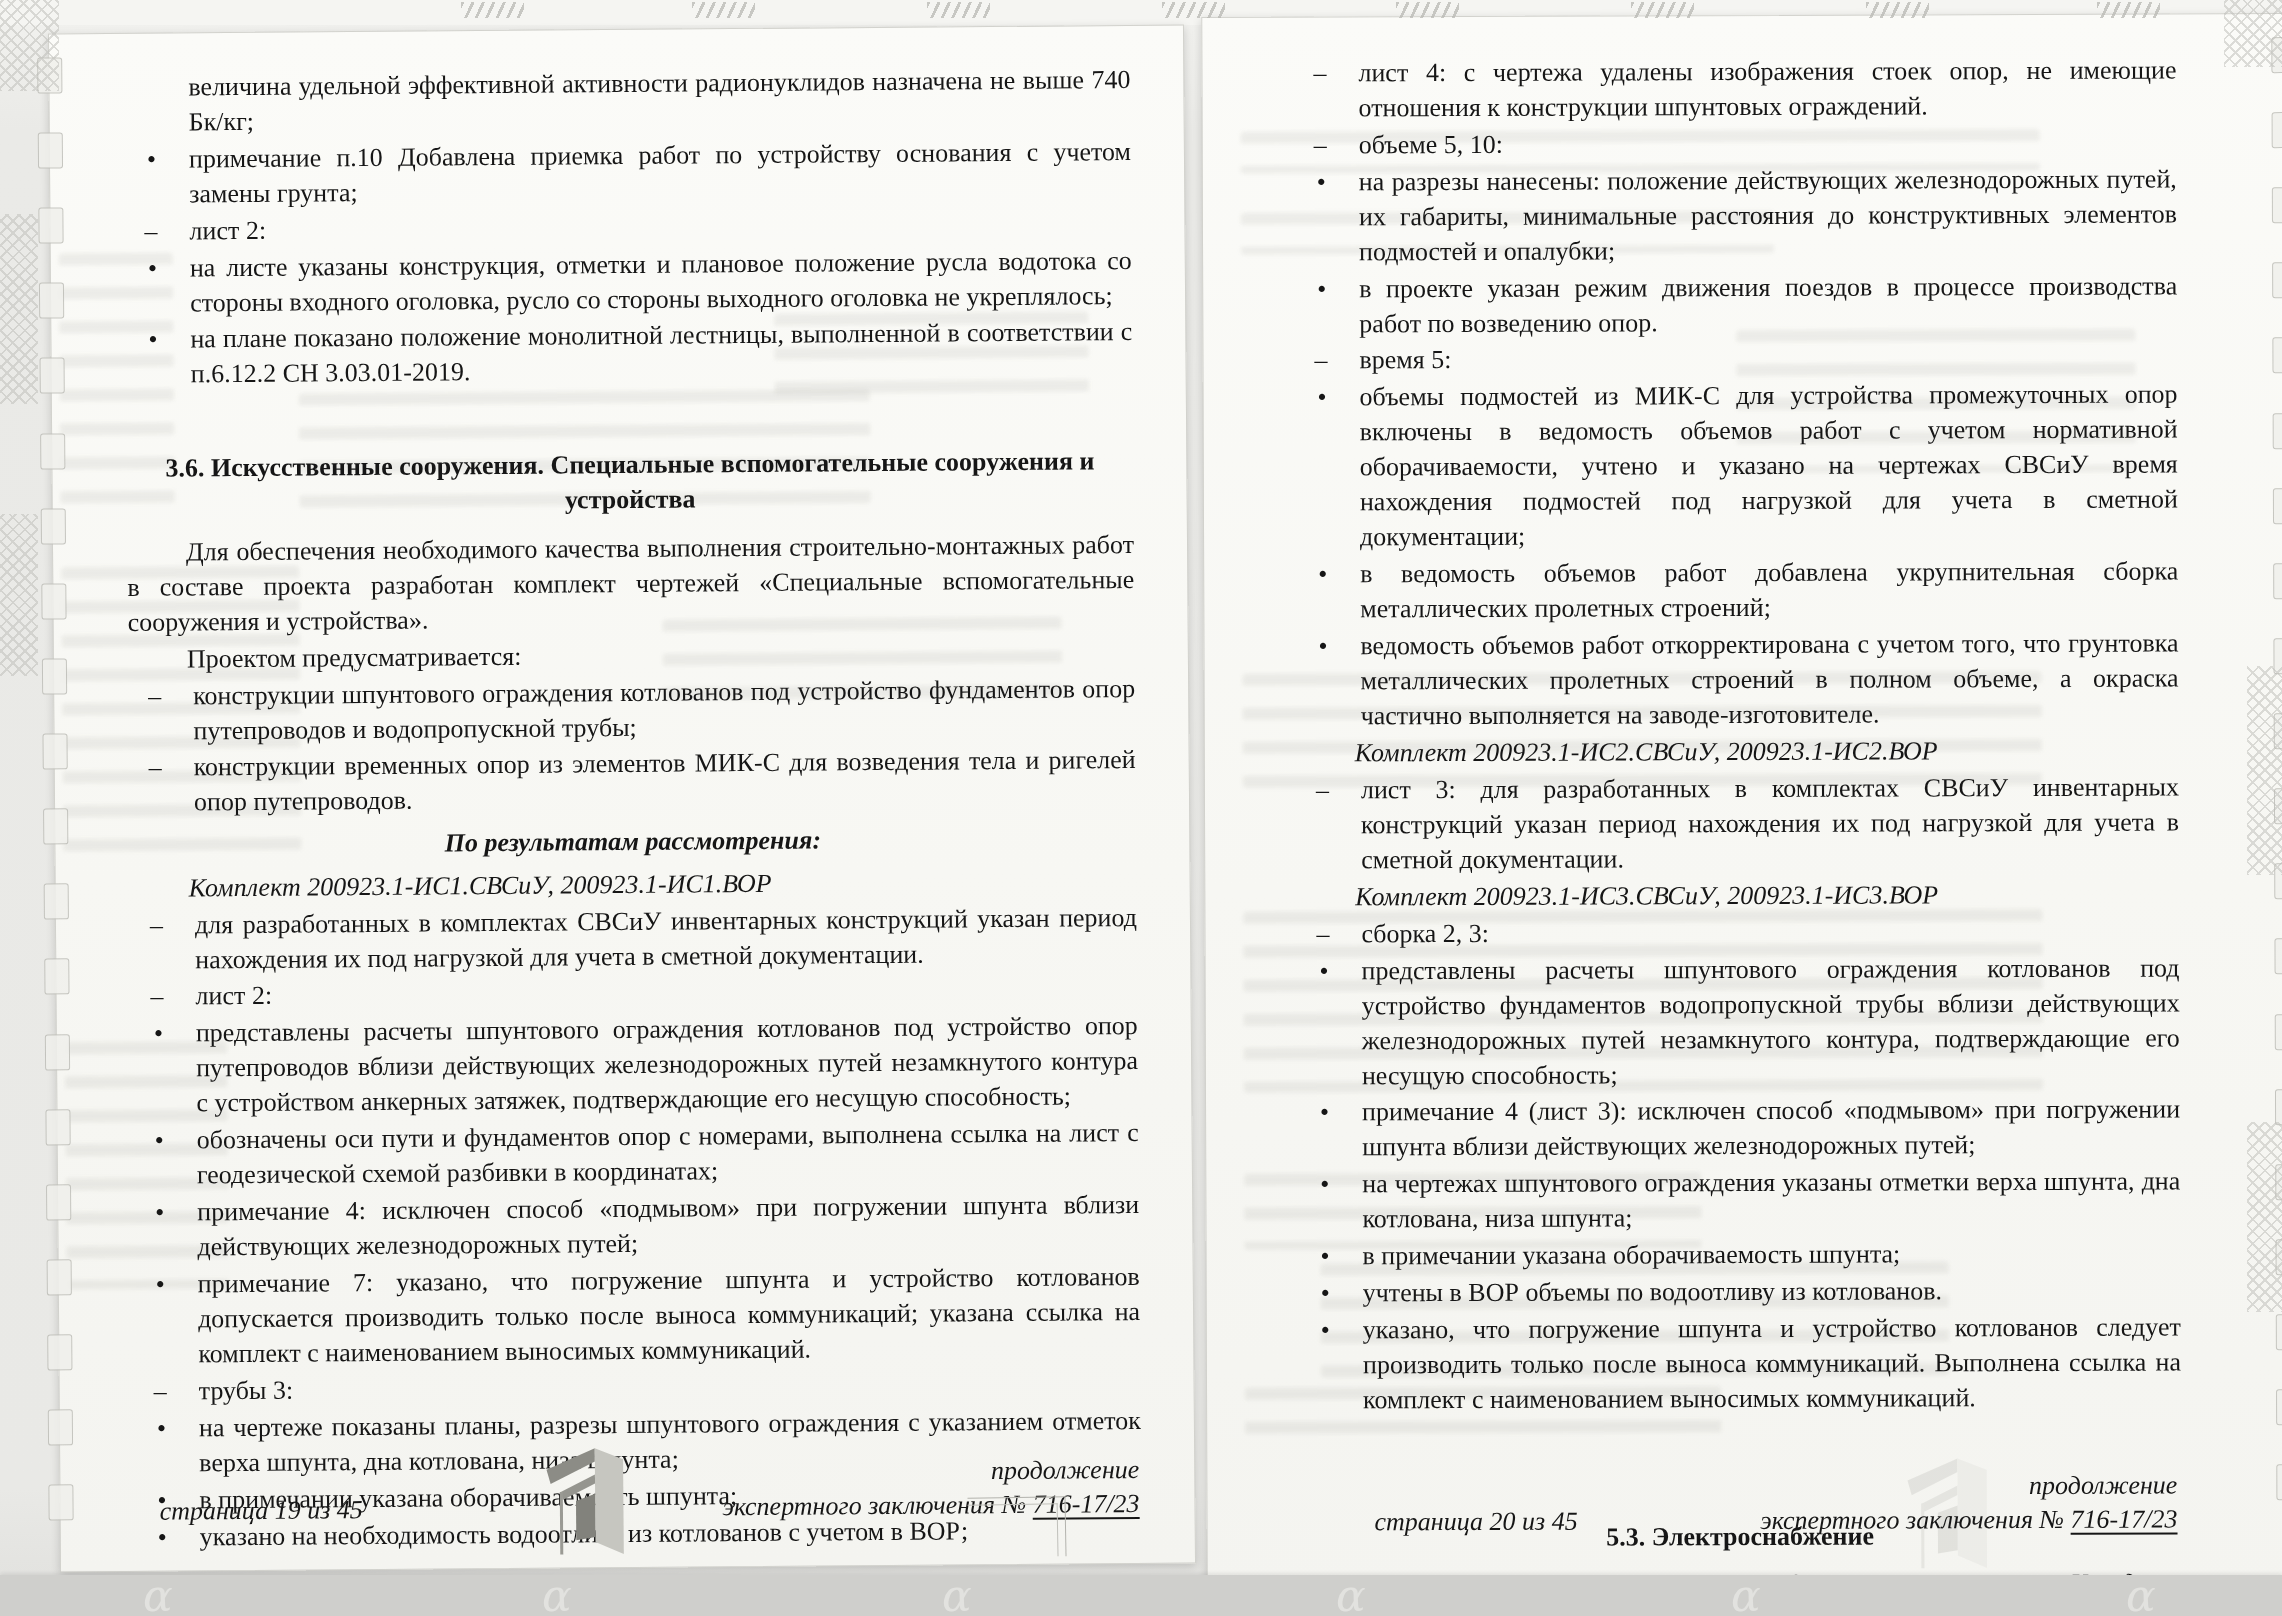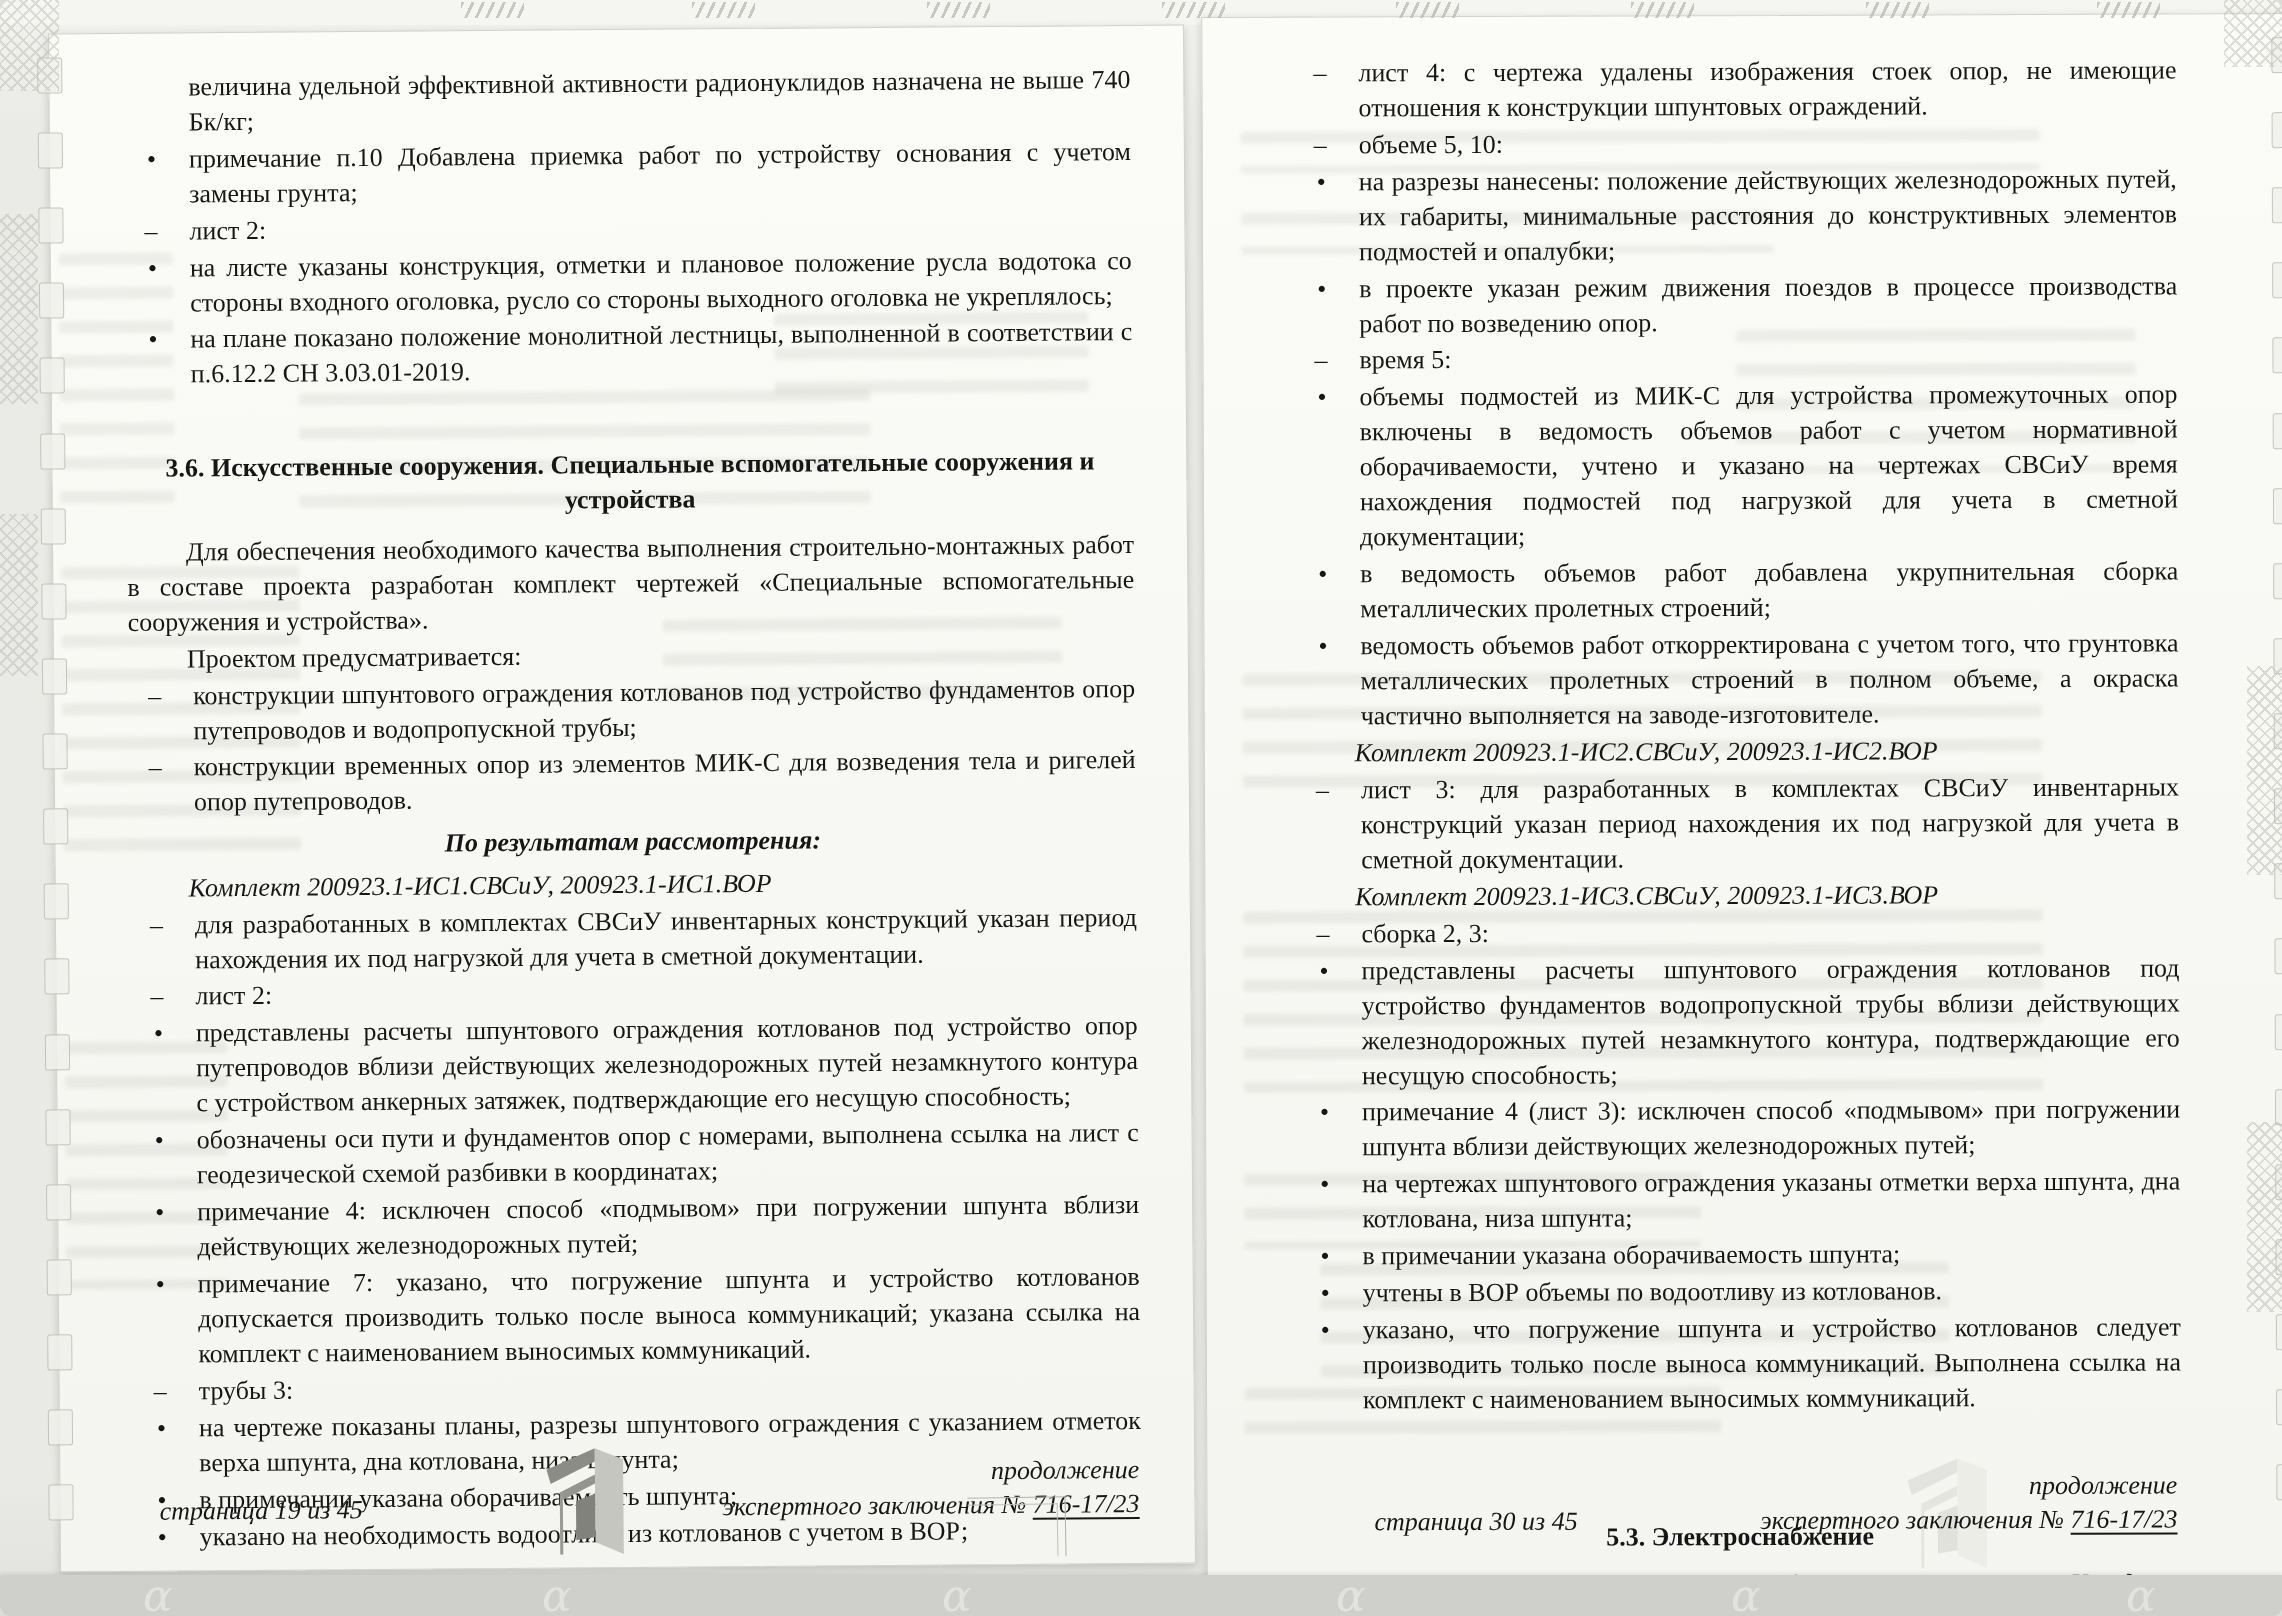--- a/index.html
+++ b/index.html
@@ -1,18 +1,18 @@
 <!DOCTYPE html>
 <html style="font-size:15px"><head>
 <meta charset="utf-8">
 <style>
   html,body{margin:0;padding:0;background:#dcdcd9;}
   .canvas{position:relative;width:2283px;height:1617px;overflow:hidden;
           background:linear-gradient(180deg,#f2f2ef 0%,#eaeae7 8%,#e9e9e6 92%,#e0e0dd 100%);
-          font-family:"Liberation Serif","DejaVu Serif",serif;color:#161616;border-radius:13px;}
+          font-family:"Liberation Serif","DejaVu Serif",serif;color:#161616;}
   .top-strip{position:absolute;top:0;left:0;right:0;height:25px;background:#f5f5f2;}
   .bottom-band{position:absolute;left:0;right:0;bottom:0;height:42px;background:#cfcfcc;
                box-shadow:0 -1.9px 3.8px rgba(0,0,0,.08);}
   .alpha{position:absolute;bottom:-3.8px;font-style:italic;color:#e2e2df;font-size:44px;
          font-family:"DejaVu Serif",serif;}
   .hatch{position:absolute;width:63px;height:16px;opacity:.75;
          background:repeating-linear-gradient(115deg,#b8b8b3 0 2.9px,transparent 2.9px 9.5px);}
   .diamond{position:absolute;opacity:.5;
          background:repeating-linear-gradient(45deg,#bdbdb8 0 1.9px,transparent 1.9px 8.6px),
                     repeating-linear-gradient(-45deg,#bdbdb8 0 1.9px,transparent 1.9px 8.6px);}
@@ -156,21 +156,21 @@
         <div class="blk pitalic"><span>Комплектная трансформаторная подстанция на станции Колодищи (200923.1-03-ЭП)</span></div>
       </div>
     <svg class="logo" viewBox="0 0 100 115">
       <polygon points="18,26 66,5 66,18 22,40" fill="#8c8c86"></polygon>
       <polygon points="32,48 66,31 66,40 34,56" fill="#95958f"></polygon>
       <polygon points="66,5 94,16 94,110 66,98" fill="#c6c6c0"></polygon>
       <polygon points="47,57 66,50 66,93 47,96" fill="#82827c"></polygon>
       <rect x="31" y="48" width="3" height="62" fill="#9a9a94"></rect>
     </svg>
     <div class="footer">
-      <span>страница 30 из 45</span>
+      <span>страница 20 из 45</span>
       <span class="cont">
         <span>продолжение</span><br>
         <span>экспертного заключения № </span><span class="num">716-17/23</span>
       </span>
     </div>
   <div class="hole" style="top: 23px; right: -12.4px;"></div>
       <div class="hole" style="top: 98px; right: -12.4px;"></div>
       <div class="hole" style="top: 173px; right: -12.4px;"></div>
       <div class="hole" style="top: 248px; right: -12.4px;"></div>
       <div class="hole" style="top: 323px; right: -12.4px;"></div>

